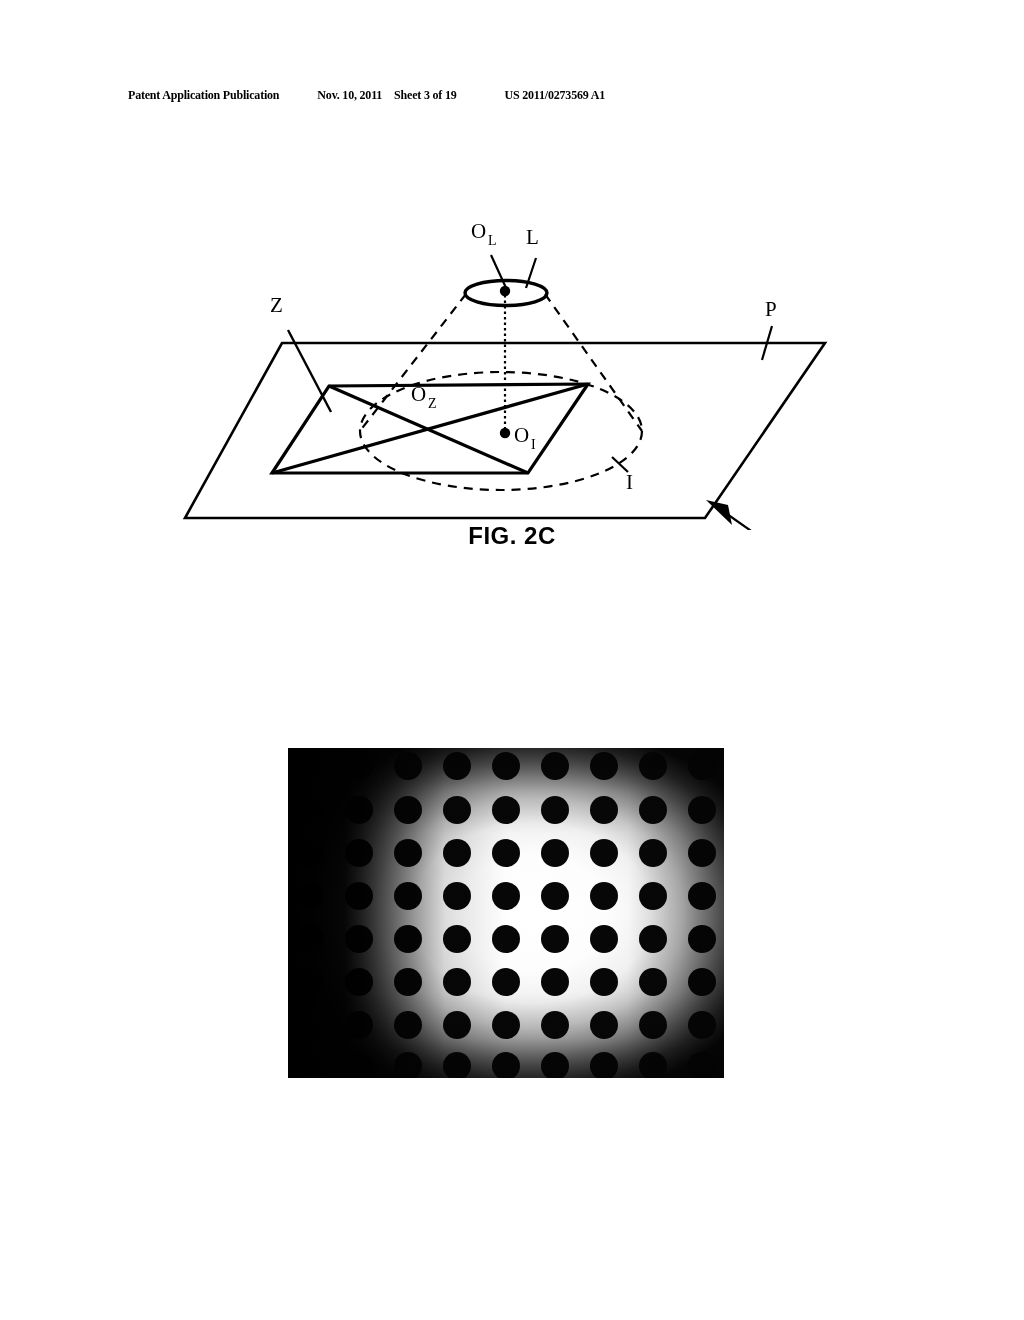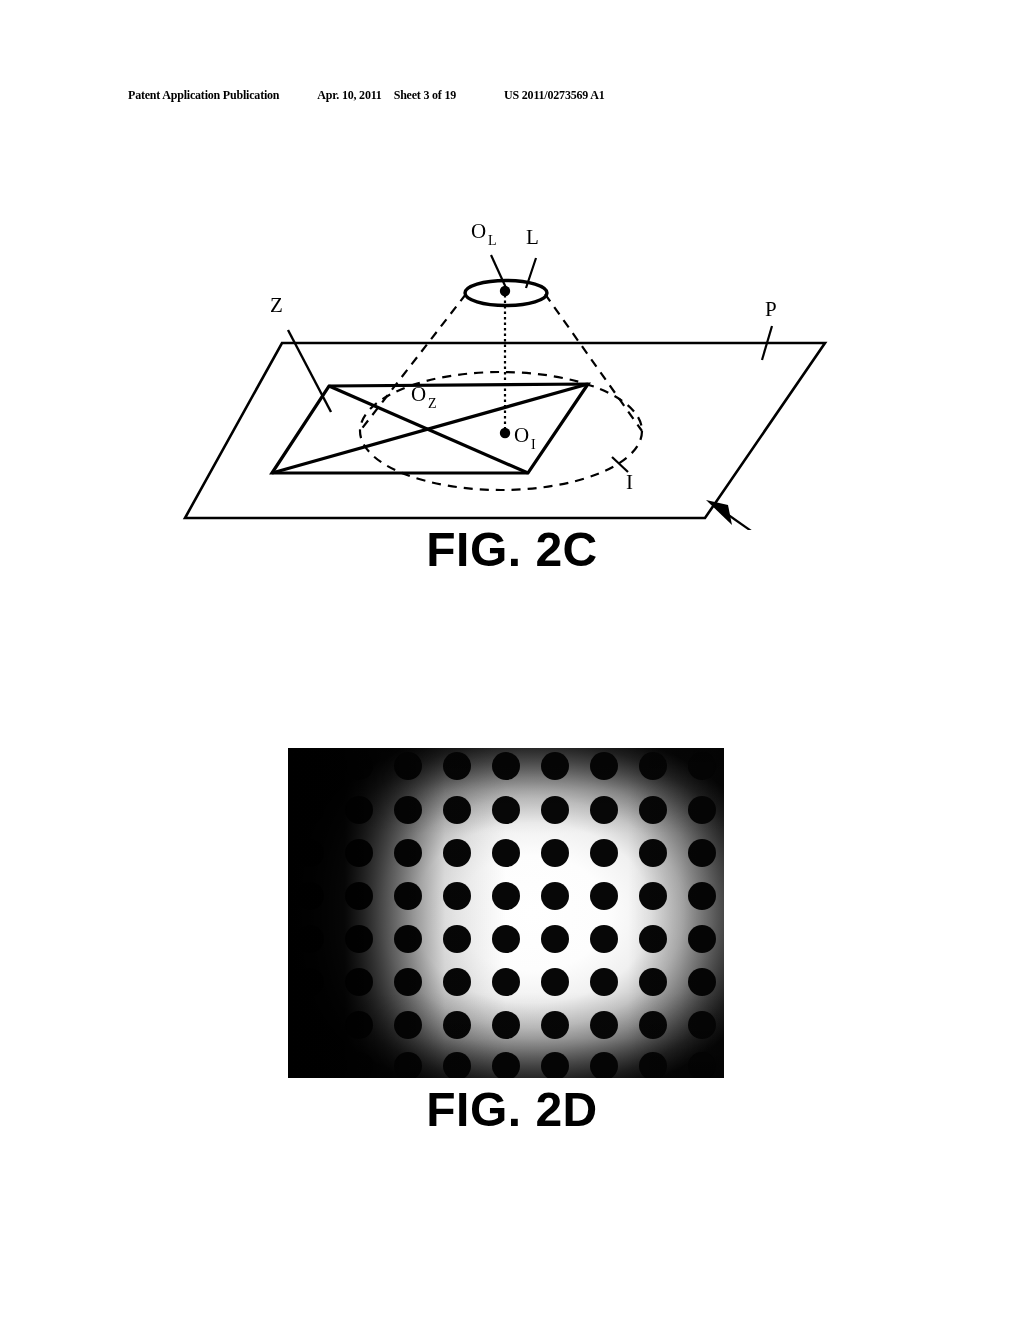--- a/index.html
+++ b/index.html
@@ -46,21 +46,21 @@
   #figure-2d { left: 0px;  top: 730px; width: 1024px; height: 420px; }
 
   .fig-canvas { display: block; }
 
   .fig-caption {
     position: absolute;
     width: 100%;
     text-align: center;
     font-family: "Liberation Sans", "DejaVu Sans", sans-serif;
     font-weight: bold;
-    font-size: 48px;
+    font-size: 24px;
     letter-spacing: 0.5px;
     color: #000000;
   }
   #caption-2c { top: 322px; }
   #caption-2d { top: 352px; }
 
   
   .photo-frame {
     position: absolute;
     left: 288px;
@@ -82,21 +82,21 @@
     font-family: "Liberation Serif", "DejaVu Serif", serif;
     font-size: 14px;
     fill: #000000;
   }
 </style>
 </head>
 <body>
 
 <div class="page-header">
   <span class="hdr-pub">Patent Application Publication</span>
-  <span class="hdr-date">Apr. 10, 2011</span>
+  <span class="hdr-date">Nov. 10, 2011</span>
   <span class="hdr-sheet">Sheet 3 of 19</span>
   <span class="hdr-num">US 2011/0273569 A1</span>
 </div>
 
 <div class="figure" id="figure-2c">
 
   <svg class="fig-canvas" width="1024" height="330" viewBox="0 0 1024 330">
 
     <polygon points="282,143 825,143 705,318 185,318" fill="none" stroke="#000" stroke-width="2.6" stroke-linejoin="miter"></polygon>
 
@@ -280,14 +280,13 @@
         <circle cx="414" cy="318" r="14"></circle>
       </g>
 
       <rect x="0" y="0" width="436" height="330" fill="url(#leftfall)"></rect>
       <rect x="0" y="0" width="436" height="330" fill="url(#rightfall)"></rect>
       <rect x="0" y="0" width="436" height="330" fill="url(#topfall)"></rect>
       <rect x="0" y="0" width="436" height="330" fill="url(#botfall)"></rect>
     </svg>
   </div>
 
-  <div class="fig-caption" id="caption-2d">FIG. 2D</div>
 </div>
 
 </body></html>

